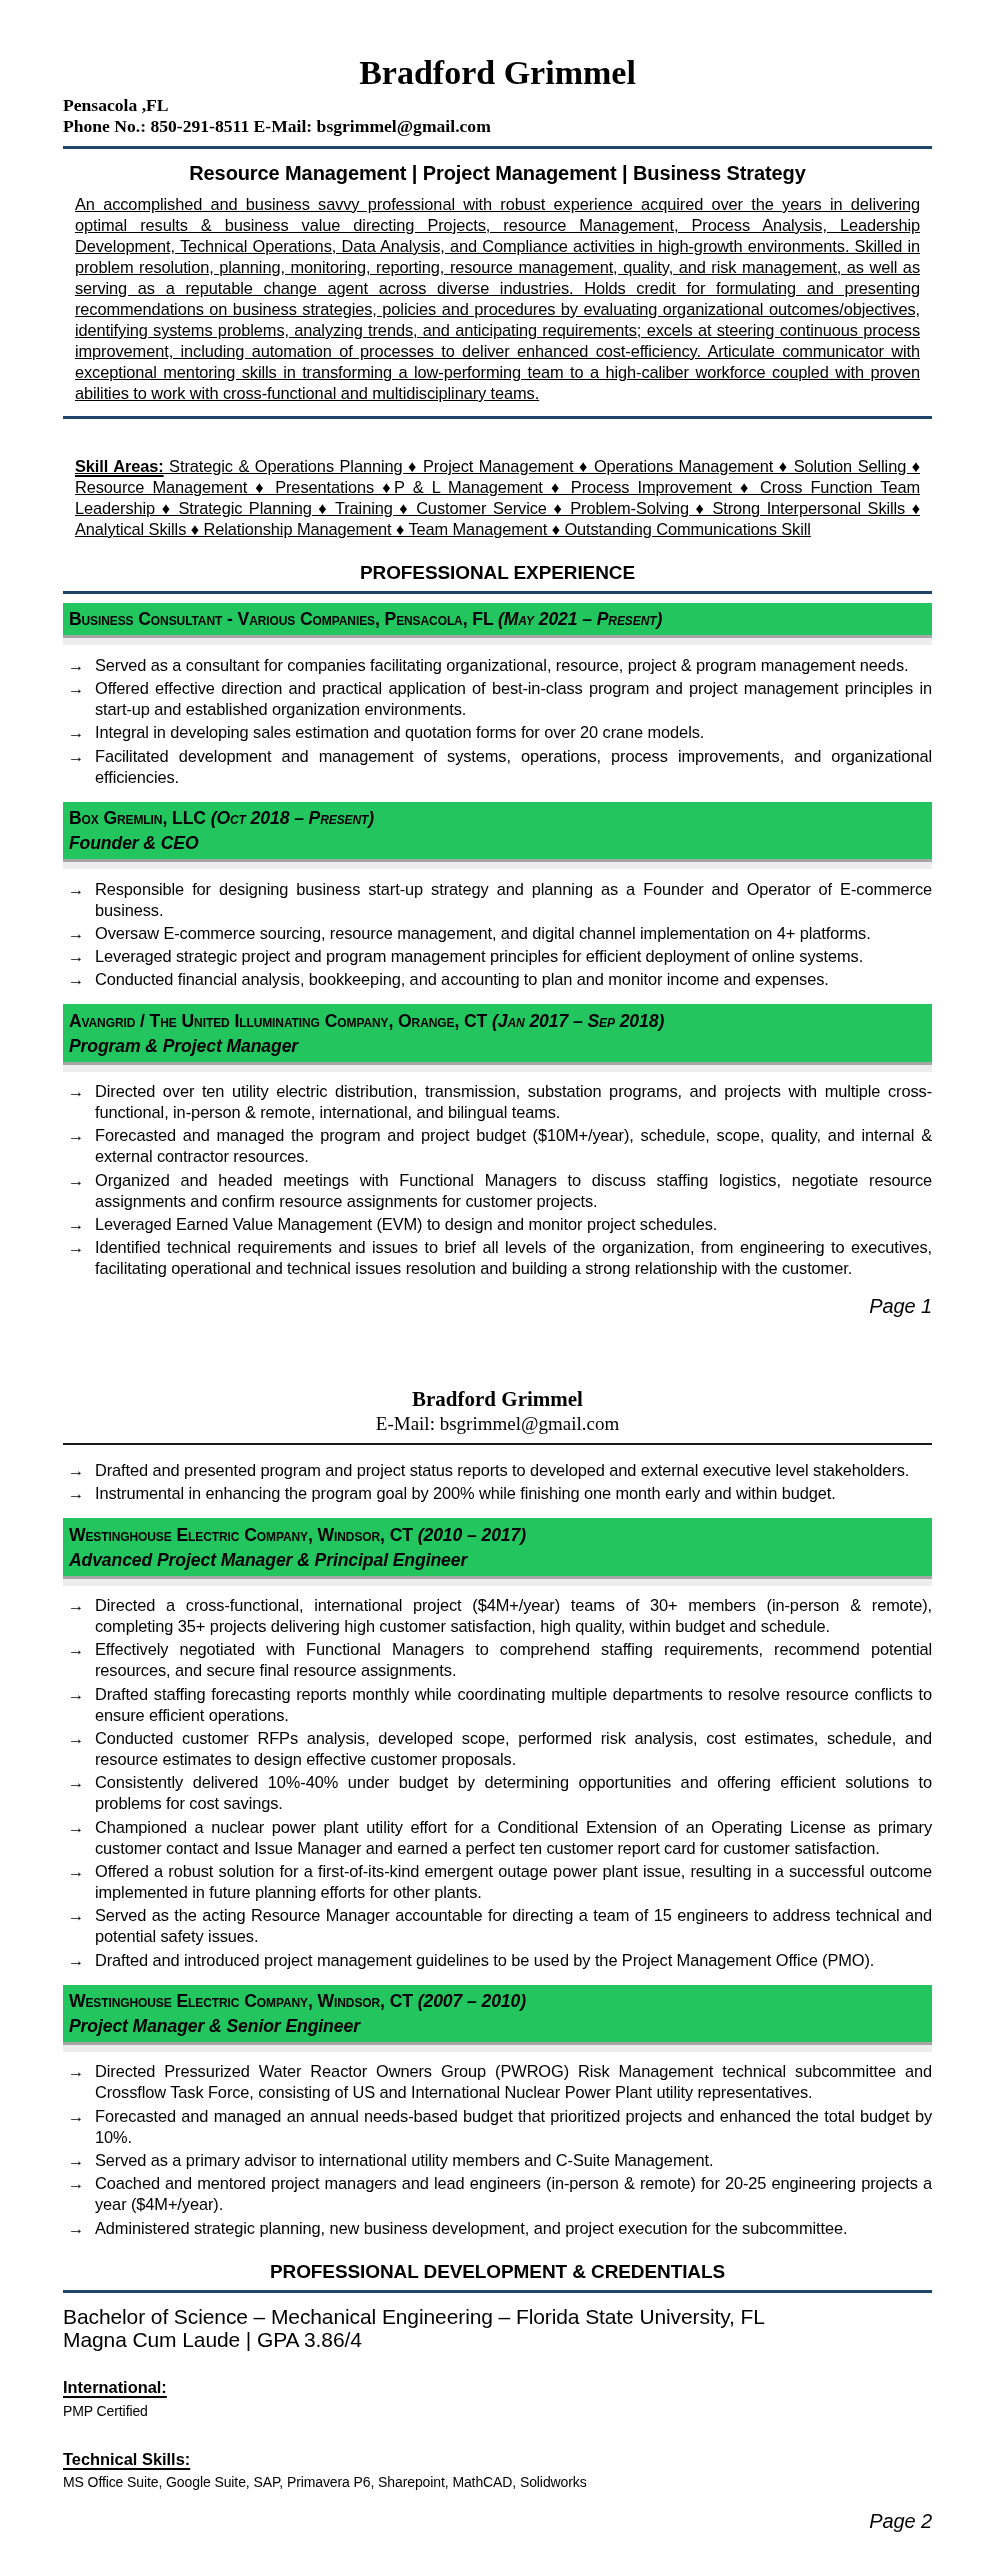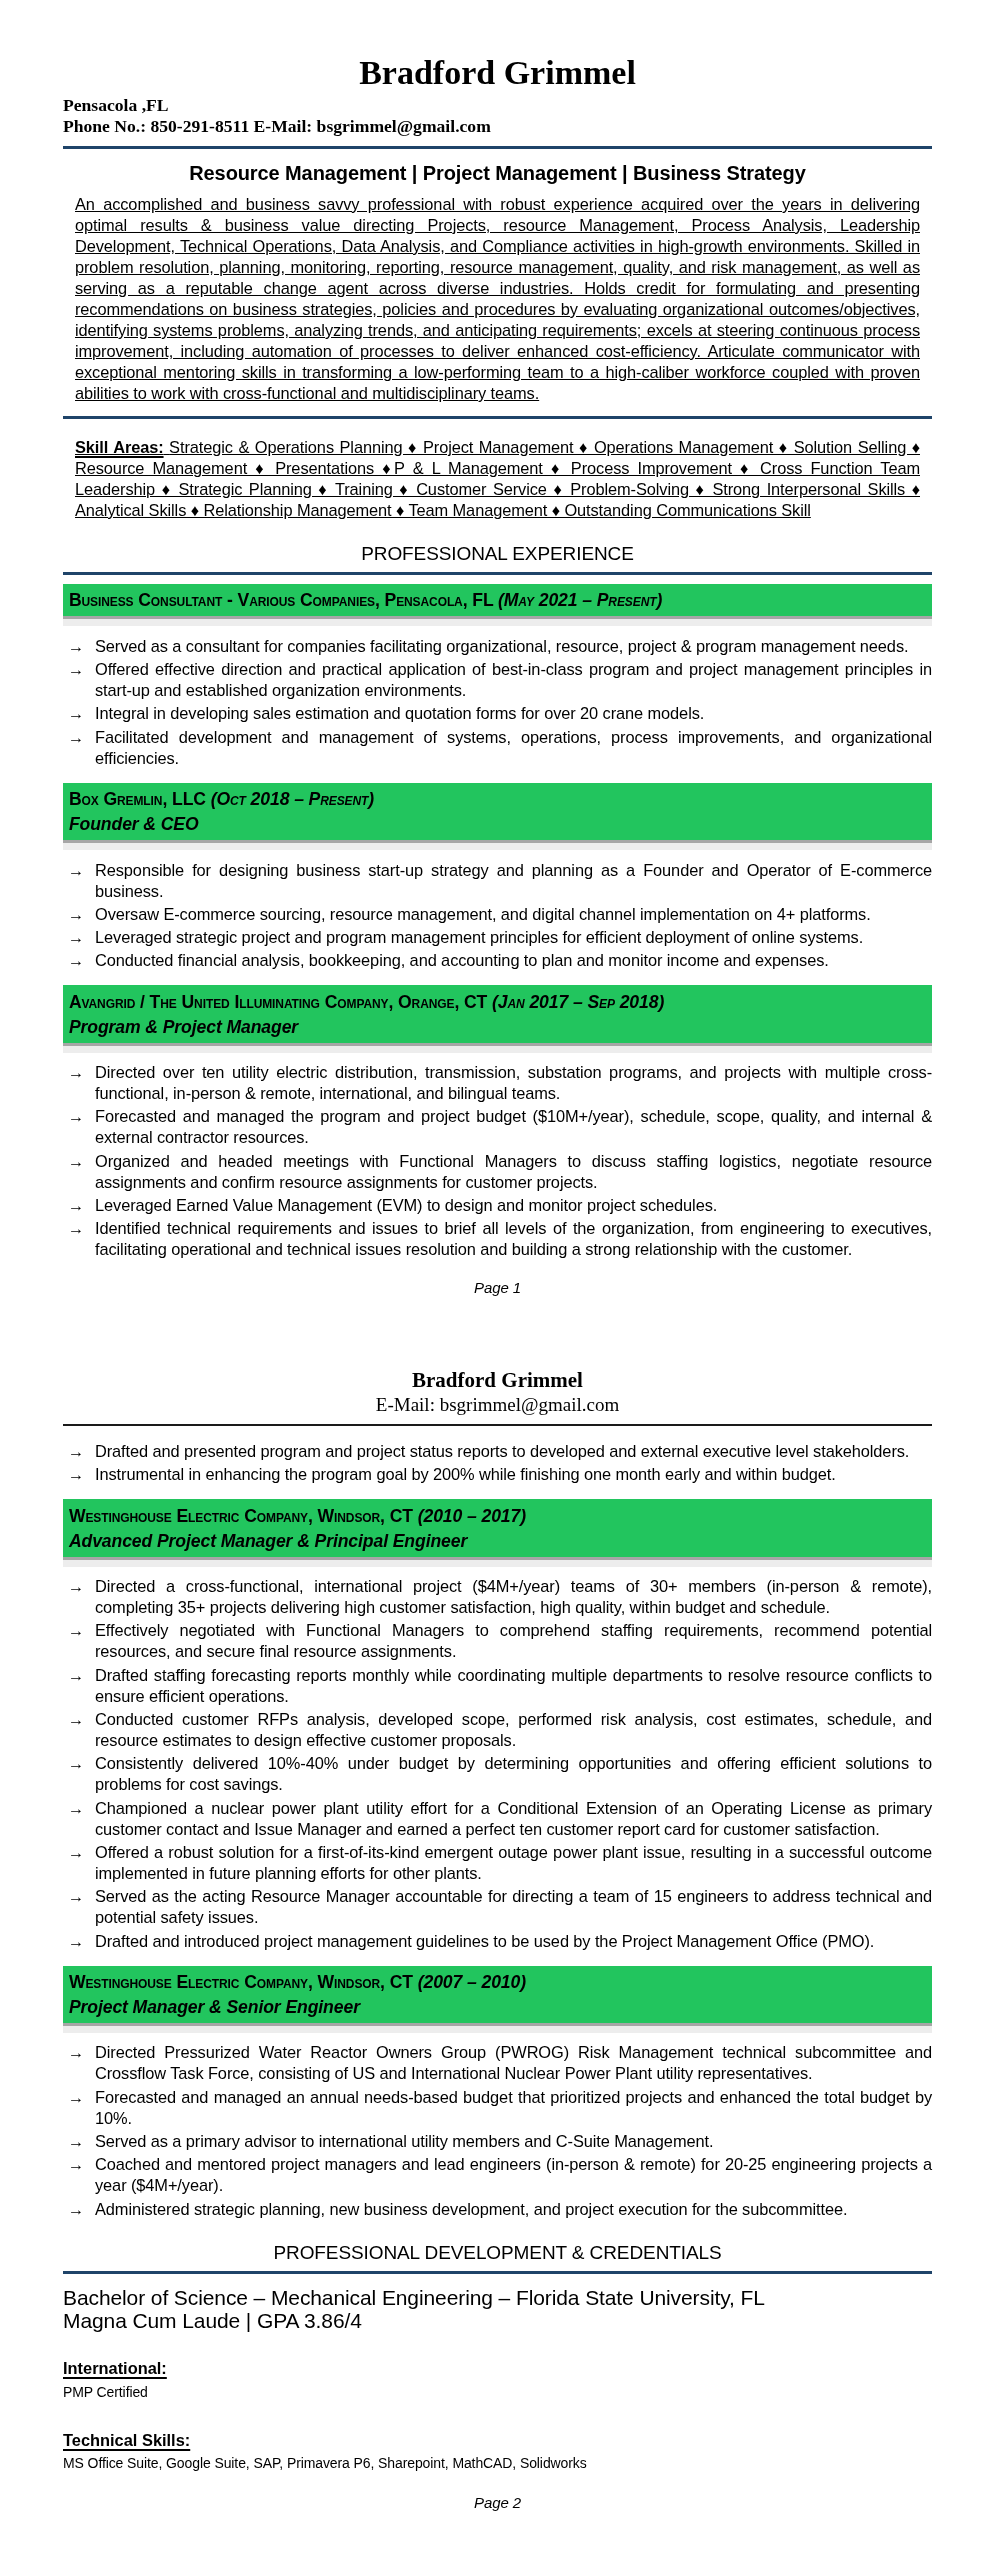--- a/index.html
+++ b/index.html
@@ -27,28 +27,28 @@
     text-align:center; font-weight:bold; font-size:20px; line-height:23.4px;
     margin:13px 0 8.2px 0; letter-spacing:-0.1px;
   }
 
   .body-text {
     font-size:16.4px; line-height:21px; text-align:justify;
     letter-spacing:-0.1px; margin:12px;text-decoration:underline;
   }
   .summary { margin-top:1.2px; }
 
-  .skills-block { border-top:3.5px solid #1F4469; margin-top:5.9px; padding-top:6px; }
+  .skills-block { border-top:3.5px solid #1F4469; margin-top:5.9px; padding-top:25px; }
   .label-underline {
     font-weight:bold; text-decoration:underline;
     text-decoration-thickness:1.8px; text-underline-offset:2.9px;
   }
 
   .center-heading {
-    text-align:center; font-weight:normal; font-size:19px; line-height:22px;
+    text-align:center; font-weight:bold; font-size:19px; line-height:22px;
     margin:22px 0 0 0; letter-spacing:-0.1px;
   }
   .heading-rule { margin-top:7px; }
 
   
   .job { margin-top:8.2px; }
   .job-bar {
     background:#22c55e; border-bottom:3.5px solid #A6A6A6;
     padding:4.7px 5.9px 3.5px 5.9px;
   }
@@ -66,21 +66,21 @@
 
   .bullets { list-style:none; margin:9.4px 0 14px 0; padding:0; }
   .bullets li {
     position:relative; padding-left:32px; margin-bottom:2.3px;
     font-size:16.4px; line-height:21px; text-align:justify; letter-spacing:-0.1px;
   }
   .arrow { position:absolute; left:4.7px; top:0; font-weight:normal; }
   .cont-bullets { margin-top:15px; }
 
   .page-footer {
-    text-align:center; font-style:italic; font-size:15px; line-height:21px;
+    text-align:right; font-style:italic; font-size:20px; line-height:21px;
     margin-top:16.4px; letter-spacing:-0.1px;
   }
 
   
   .p2-header { margin-top:69px; text-align:center; }
   .p2-name {
     font-family:"Liberation Serif", serif; font-weight:bold;
     font-size:21px; line-height:26px; margin:0;
   }
   .p2-contact {

